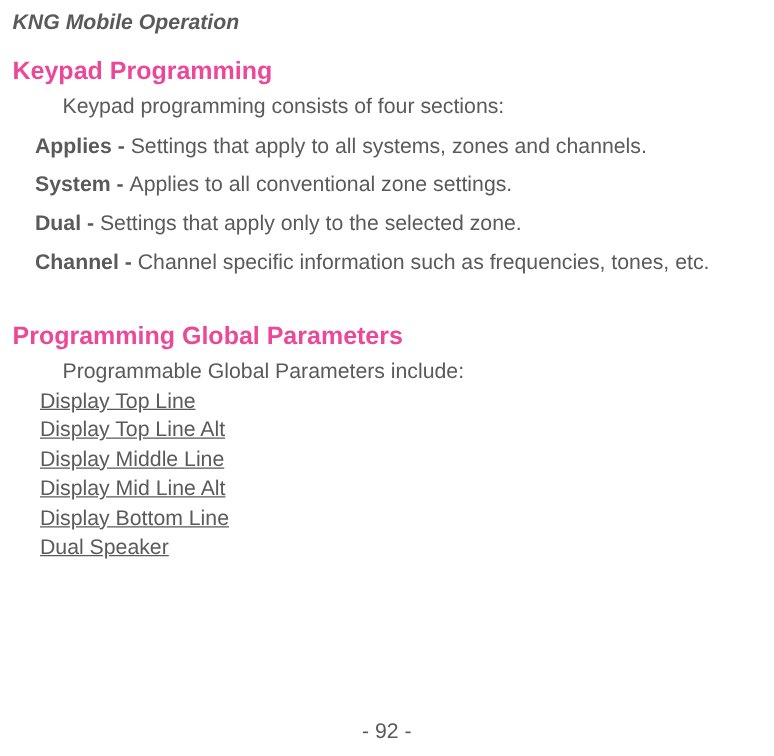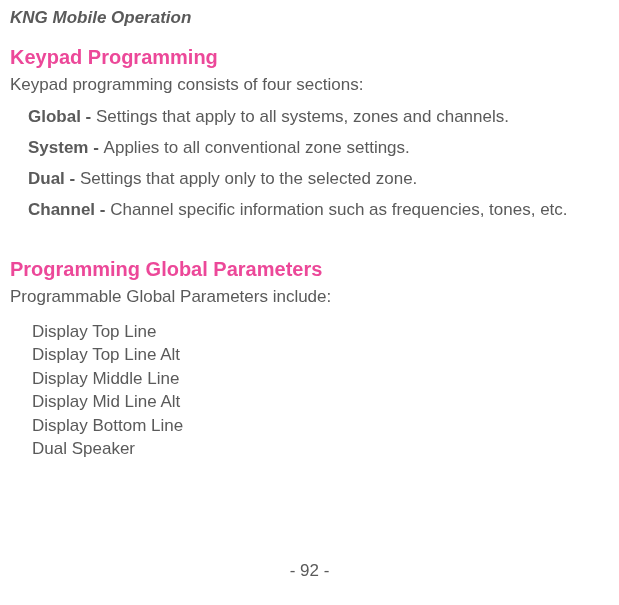--- a/index.html
+++ b/index.html
@@ -24,62 +24,64 @@
     }
     .section-heading {
       font-weight: bold;
       font-size: 20px;
       color: #ec4899;
       margin-bottom: 6px;
     }
     .intro-text {
       font-size: 17px;
       margin-bottom: 12px;
+      margin-left: 40px;
     }
     .definition-list {
       padding-left: 18px;
     }
     .definition-item {
       font-size: 17px;
       margin-bottom: 11px;
     }
     .definition-term {
       font-weight: bold;
     }
     .second-section {
       margin-top: 38px;
     }
     .param-list {
       padding-left: 22px;
-      margin-top: 13px;
+      margin-top: 2px;
+      text-decoration: underline;
     }
     .param-item {
       font-size: 17px;
       line-height: 1.38;
     }
     .page-number {
       position: absolute;
-      bottom: 24px;
+      bottom: 10px;
       left: 0;
       width: 100%;
       text-align: center;
       font-size: 17px;
     }
   </style>
 </head>
 <body>
 
 <div class="chapter-title">KNG Mobile Operation</div>
 
 <div class="section-heading">Keypad Programming</div>
 <div class="intro-text">Keypad programming consists of four sections:</div>
 
 <div class="definition-list">
   <div class="definition-item">
-    <span class="definition-term">Global - </span><span>Settings that apply to all systems, zones and channels.</span>
+    <span class="definition-term">Applies - </span><span>Settings that apply to all systems, zones and channels.</span>
   </div>
   <div class="definition-item">
     <span class="definition-term">System - </span><span>Applies to all conventional zone settings.</span>
   </div>
   <div class="definition-item">
     <span class="definition-term">Dual - </span><span>Settings that apply only to the selected zone.</span>
   </div>
   <div class="definition-item">
     <span class="definition-term">Channel - </span><span>Channel specific information such as frequencies, tones, etc.</span>
   </div>

